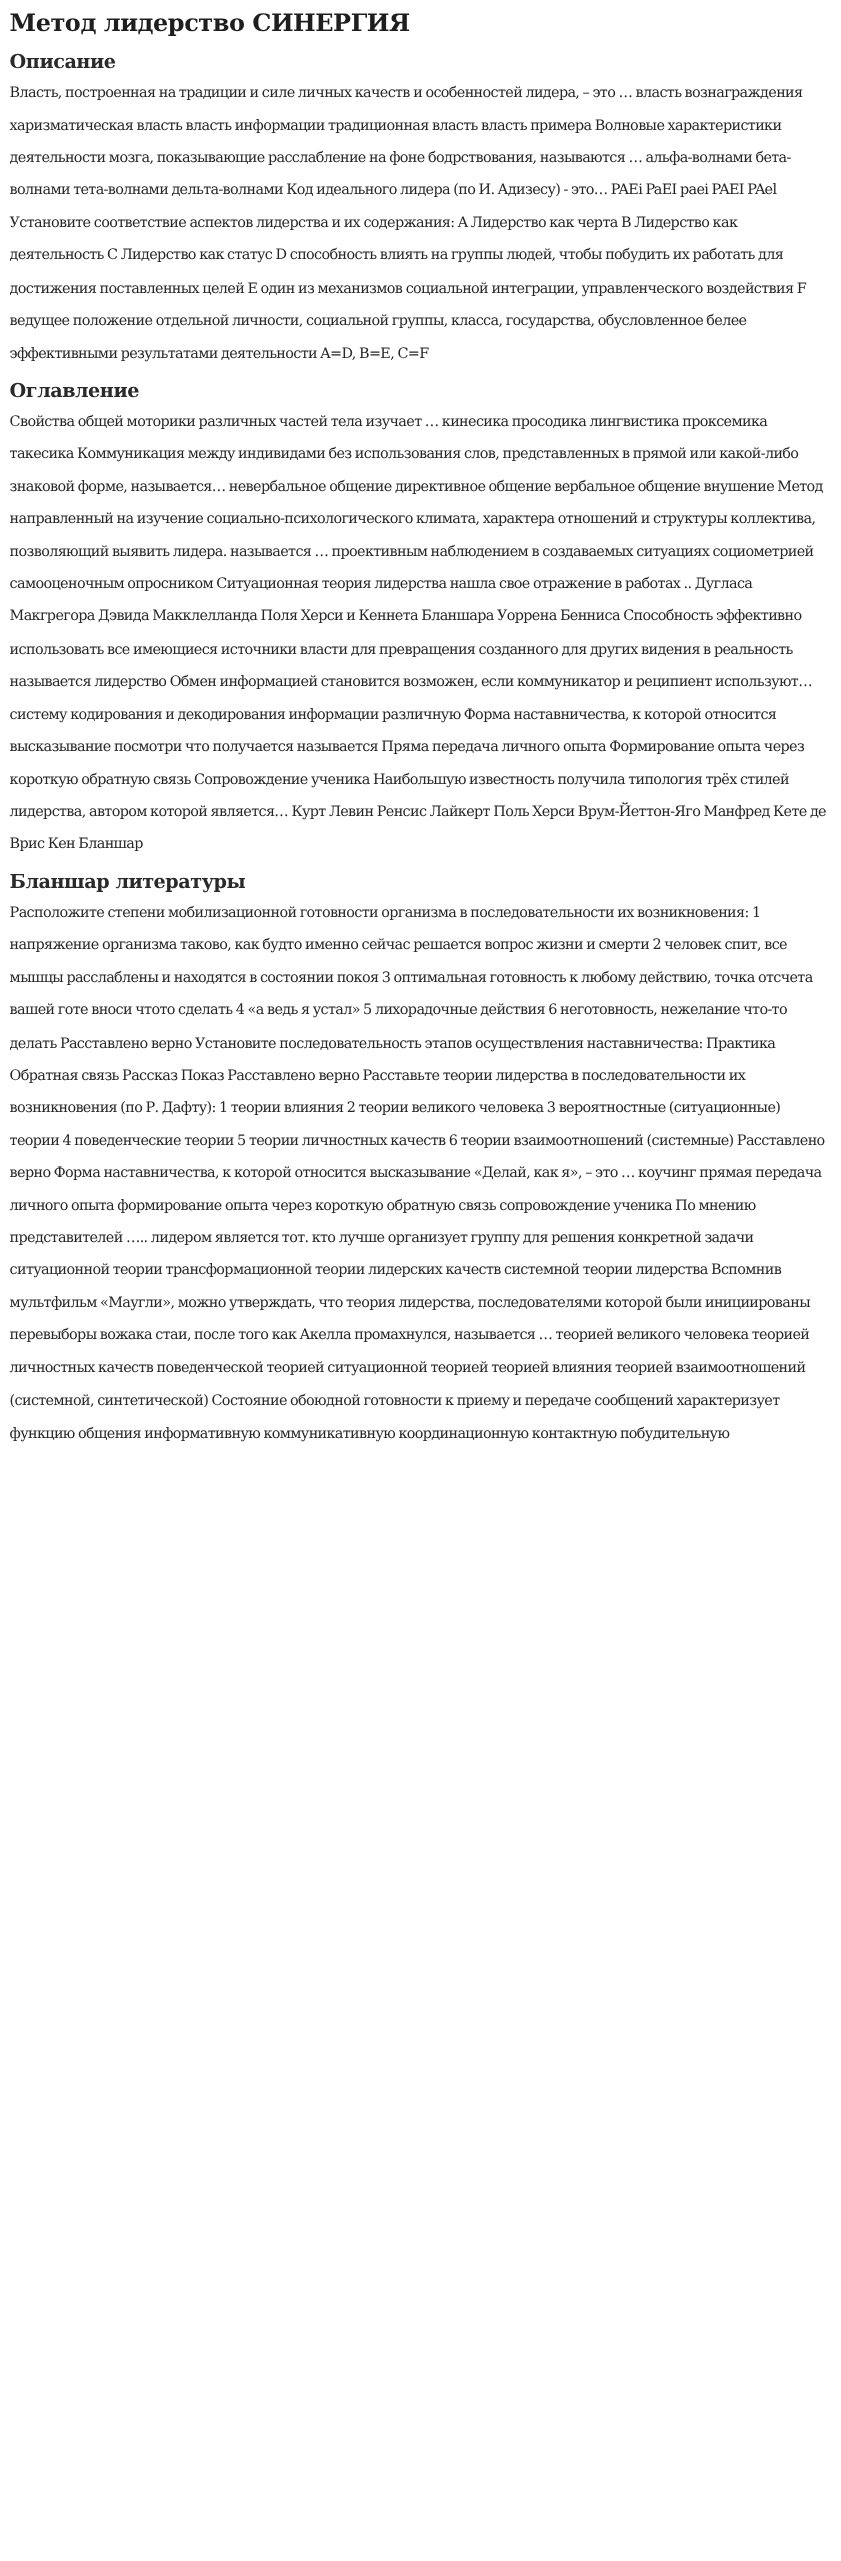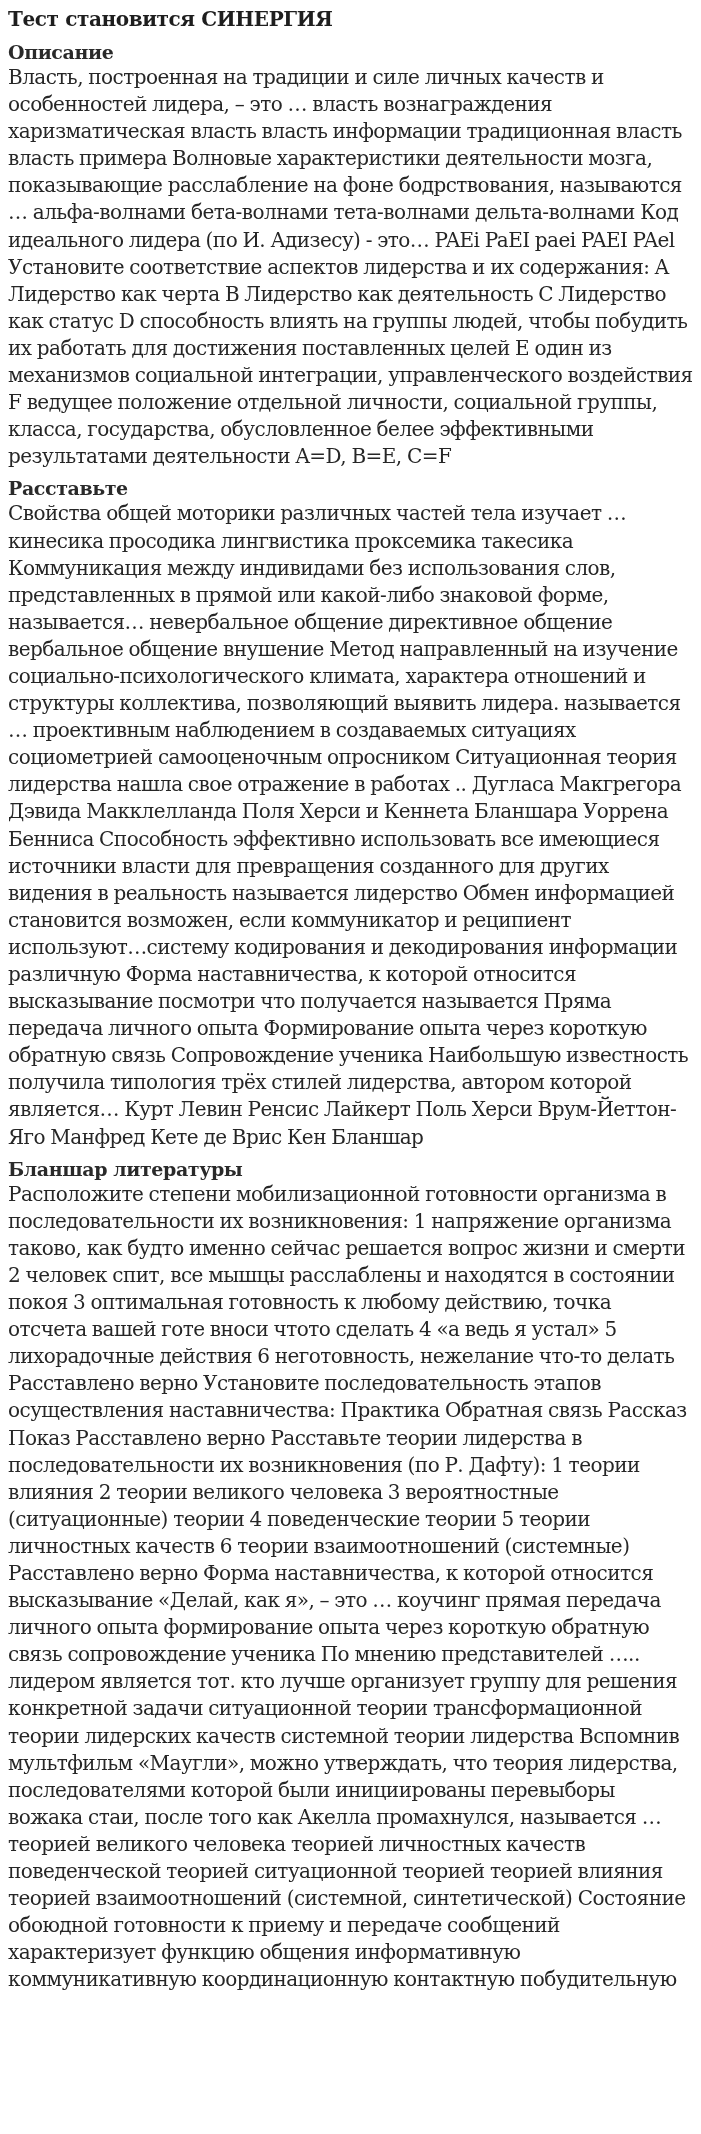--- a/index.html
+++ b/index.html
@@ -21,49 +21,49 @@
       font-family: "DejaVu Serif", serif;
       font-weight: bold;
       font-size: 20px;
       line-height: 30px;
       margin: 0 0 2px 0;
       color: #1e1e1e;
       letter-spacing: -0.4px;
     }
     .section-heading {
       font-family: "DejaVu Serif", serif;
-      font-size: 19px;
+      font-size: 16px;
       line-height: 24px;
       margin: 6px 0 0 0;
       color: #2a2a2a;
       letter-spacing: -0.4px;
     }
     .section-body {
       font-family: "DejaVu Serif", serif;
-      font-size: 20px;
+      font-size: 12px;
       line-height: 27.1px;
       margin: 0;
       color: #262626;
       letter-spacing: -0.55px;
       word-spacing: -0.5px;
     }
   </style>
 </head>
 <body>
 
 <div class="page">
-  <h1 class="title">Тест становится СИНЕРГИЯ</h1>
+  <h1 class="title">Метод лидерство СИНЕРГИЯ</h1>
 
   <section>
     <h2 class="section-heading">Описание</h2>
     <p class="section-body">Власть, построенная на традиции и силе личных качеств и особенностей лидера, – это … власть вознаграждения харизматическая власть власть информации традиционная власть власть примера Волновые характеристики деятельности мозга, показывающие расслабление на фоне бодрствования, называются … альфа-волнами бета-волнами тета-волнами дельта-волнами Код идеального лидера (по И. Адизесу) - это… PAEi PaEI paei PAEI PAel Установите соответствие аспектов лидерства и их содержания: A Лидерство как черта B Лидерство как деятельность C Лидерство как статус D способность влиять на группы людей, чтобы побудить их работать для достижения поставленных целей E один из механизмов социальной интеграции, управленческого воздействия F ведущее положение отдельной личности, социальной группы, класса, государства, обусловленное белее эффективными результатами деятельности A=D, B=E, C=F</p>
   </section>
 
   <section>
-    <h2 class="section-heading">Расставьте</h2>
+    <h2 class="section-heading">Оглавление</h2>
     <p class="section-body">Свойства общей моторики различных частей тела изучает … кинесика просодика лингвистика проксемика такесика Коммуникация между индивидами без использования слов, представленных в прямой или какой-либо знаковой форме, называется… невербальное общение директивное общение вербальное общение внушение Метод направленный на изучение социально-психологического климата, характера отношений и структуры коллектива, позволяющий выявить лидера. называется … проективным наблюдением в создаваемых ситуациях социометрией самооценочным опросником Ситуационная теория лидерства нашла свое отражение в работах .. Дугласа Макгрегора Дэвида Макклелланда Поля Херси и Кеннета Бланшара Уоррена Бенниса Способность эффективно использовать все имеющиеся источники власти для превращения созданного для других видения в реальность называется лидерство Обмен информацией становится возможен, если коммуникатор и реципиент используют…систему кодирования и декодирования информации различную Форма наставничества, к которой относится высказывание посмотри что получается называется Пряма передача личного опыта Формирование опыта через короткую обратную связь Сопровождение ученика Наибольшую известность получила типология трёх стилей лидерства, автором которой является… Курт Левин Ренсис Лайкерт Поль Херси Врум-Йеттон-Яго Манфред Кете де Врис Кен Бланшар</p>
   </section>
 
   <section>
     <h2 class="section-heading">Бланшар литературы</h2>
     <p class="section-body">Расположите степени мобилизационной готовности организма в последовательности их возникновения: 1 напряжение организма таково, как будто именно сейчас решается вопрос жизни и смерти 2 человек спит, все мышцы расслаблены и находятся в состоянии покоя 3 оптимальная готовность к любому действию, точка отсчета вашей готе вноси чтото сделать 4 «а ведь я устал» 5 лихорадочные действия 6 неготовность, нежелание что-то делать Расставлено верно Установите последовательность этапов осуществления наставничества: Практика Обратная связь Рассказ Показ Расставлено верно Расставьте теории лидерства в последовательности их возникновения (по Р. Дафту): 1 теории влияния 2 теории великого человека 3 вероятностные (ситуационные) теории 4 поведенческие теории 5 теории личностных качеств 6 теории взаимоотношений (системные) Расставлено верно Форма наставничества, к которой относится высказывание «Делай, как я», – это … коучинг прямая передача личного опыта формирование опыта через короткую обратную связь сопровождение ученика По мнению представителей ….. лидером является тот. кто лучше организует группу для решения конкретной задачи ситуационной теории трансформационной теории лидерских качеств системной теории лидерства Вспомнив мультфильм «Маугли», можно утверждать, что теория лидерства, последователями которой были инициированы перевыборы вожака стаи, после того как Акелла промахнулся, называется … теорией великого человека теорией личностных качеств поведенческой теорией ситуационной теорией теорией влияния теорией взаимоотношений (системной, синтетической) Состояние обоюдной готовности к приему и передаче сообщений характеризует функцию общения информативную коммуникативную координационную контактную побудительную</p>
   </section>
 </div>
 
 </body></html>

